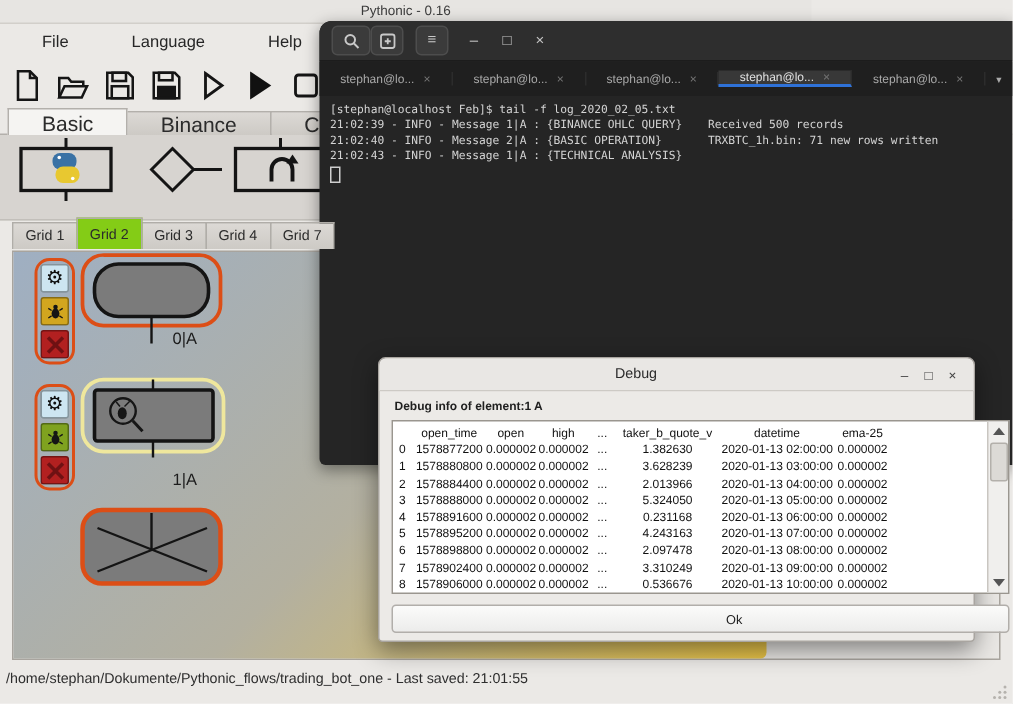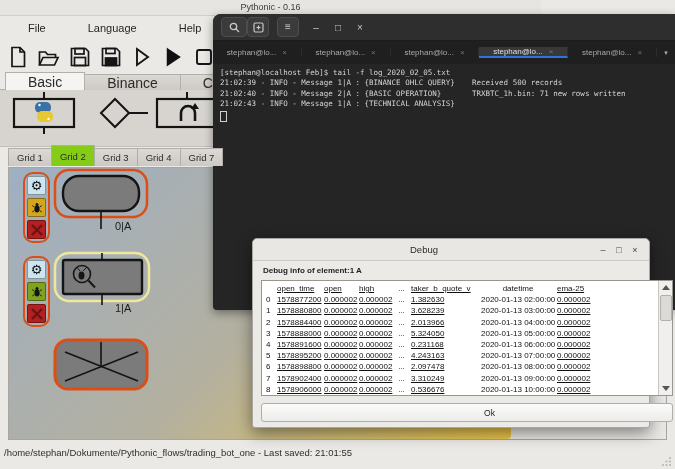--- a/index.html
+++ b/index.html
@@ -62,21 +62,21 @@
   .debug{position:absolute;left:208px;top:238px;width:398px;height:190px;background:#eceae7;border:1px solid #a9a5a0;
     border-radius:5px 5px 3px 3px;box-shadow:0 5px 16px rgba(0,0,0,.45);box-sizing:border-box;margin-left:44px;}
   .dbg-title{height:21px;display:flex;align-items:center;border-bottom:1px solid #cdcac5;background:#e9e7e4;border-radius:5px 5px 0 0;}
   .dbg-title .t{flex:1;text-align:center;font-size:9.5px;color:#2b2b2b;}
   .dbg-ctl{width:16px;text-align:center;font-size:9px;color:#444;}
   .dbg-info{position:absolute;left:10px;top:27px;font-size:8px;font-weight:bold;color:#1f1f1f;}
   .dbg-table{position:absolute;left:8px;top:41px;width:412px;height:116px;background:#fff;border:1px solid #9a968f;box-sizing:border-box;overflow:hidden;}
   .dbg-rows{position:absolute;left:4px;top:2px;right:16px;}
   .trow{display:grid;grid-template-columns:9px 45px 33px 33px 15px 68px 74px 36px;column-gap:2px;
     font-size:8px;line-height:11.2px;color:#111;white-space:nowrap;}
-  .trow .c0{text-align:left;}.trow .c1,.trow .c2,.trow .c3,.trow .c5,.trow .c7{text-align:left;text-decoration:underline;}
+  .trow .c0{text-align:left;}.trow .c1,.trow .c2,.trow .c3,.trow .c5,.trow .c7{text-align:center;}
   .trow .c4,.trow .c6{text-align:center;}
   .vsb{position:absolute;right:0;top:0;bottom:0;width:13px;background:#f0efed;border-left:1px solid #c9c6c1;}
   .vsb .up,.vsb .dn{position:absolute;left:3px;width:0;height:0;border-left:4px solid transparent;border-right:4px solid transparent;}
   .vsb .up{top:4px;border-bottom:5px solid #555;}
   .vsb .dn{bottom:4px;border-top:5px solid #555;}
   .vsb .thumb{position:absolute;left:1px;top:14px;width:10px;height:24px;background:#dcdad6;border:1px solid #b3b0ab;border-radius:2px;}
   .okbtn{position:absolute;left:8px;top:164px;width:412px;height:19px;background:linear-gradient(#fbfbfa,#ececeb);
     border:1px solid #b1aeaa;border-radius:3px;font-size:8.5px;color:#222;display:flex;align-items:center;justify-content:center;box-sizing:border-box;padding-left:45px;}
 </style>
 </head>
@@ -279,21 +279,21 @@
         </div>
         <div class="ebtn del">
           <svg width="14" height="14" viewBox="0 0 14 14">
             <line x1="2" y1="2" x2="12" y2="12" stroke="#6f1113" stroke-width="2.4"></line>
             <line x1="12" y1="2" x2="2" y2="12" stroke="#6f1113" stroke-width="2.4"></line>
           </svg>
         </div>
       </div>
 
       <span class="elabel" style="left:106px;top:52px;">0|A</span>
-      <span class="elabel" style="left:106px;top:134px;">1|A</span>
+      <span class="elabel" style="left:106px;top:146px;">1|A</span>
     </div>
 
     <div class="statusbar">/home/stephan/Dokumente/Pythonic_flows/trading_bot_one - Last saved: 21:01:55</div>
     <svg class="grip" width="10" height="10">
       <circle cx="8" cy="2" r="1" fill="#b5b2ad"></circle>
         <circle cx="8" cy="5.5" r="1" fill="#b5b2ad"></circle>
       <circle cx="8" cy="9" r="1" fill="#b5b2ad"></circle>
         <circle cx="4.5" cy="5.5" r="1" fill="#b5b2ad"></circle>
       <circle cx="4.5" cy="9" r="1" fill="#b5b2ad"></circle>
         <circle cx="1" cy="9" r="1" fill="#b5b2ad"></circle>

